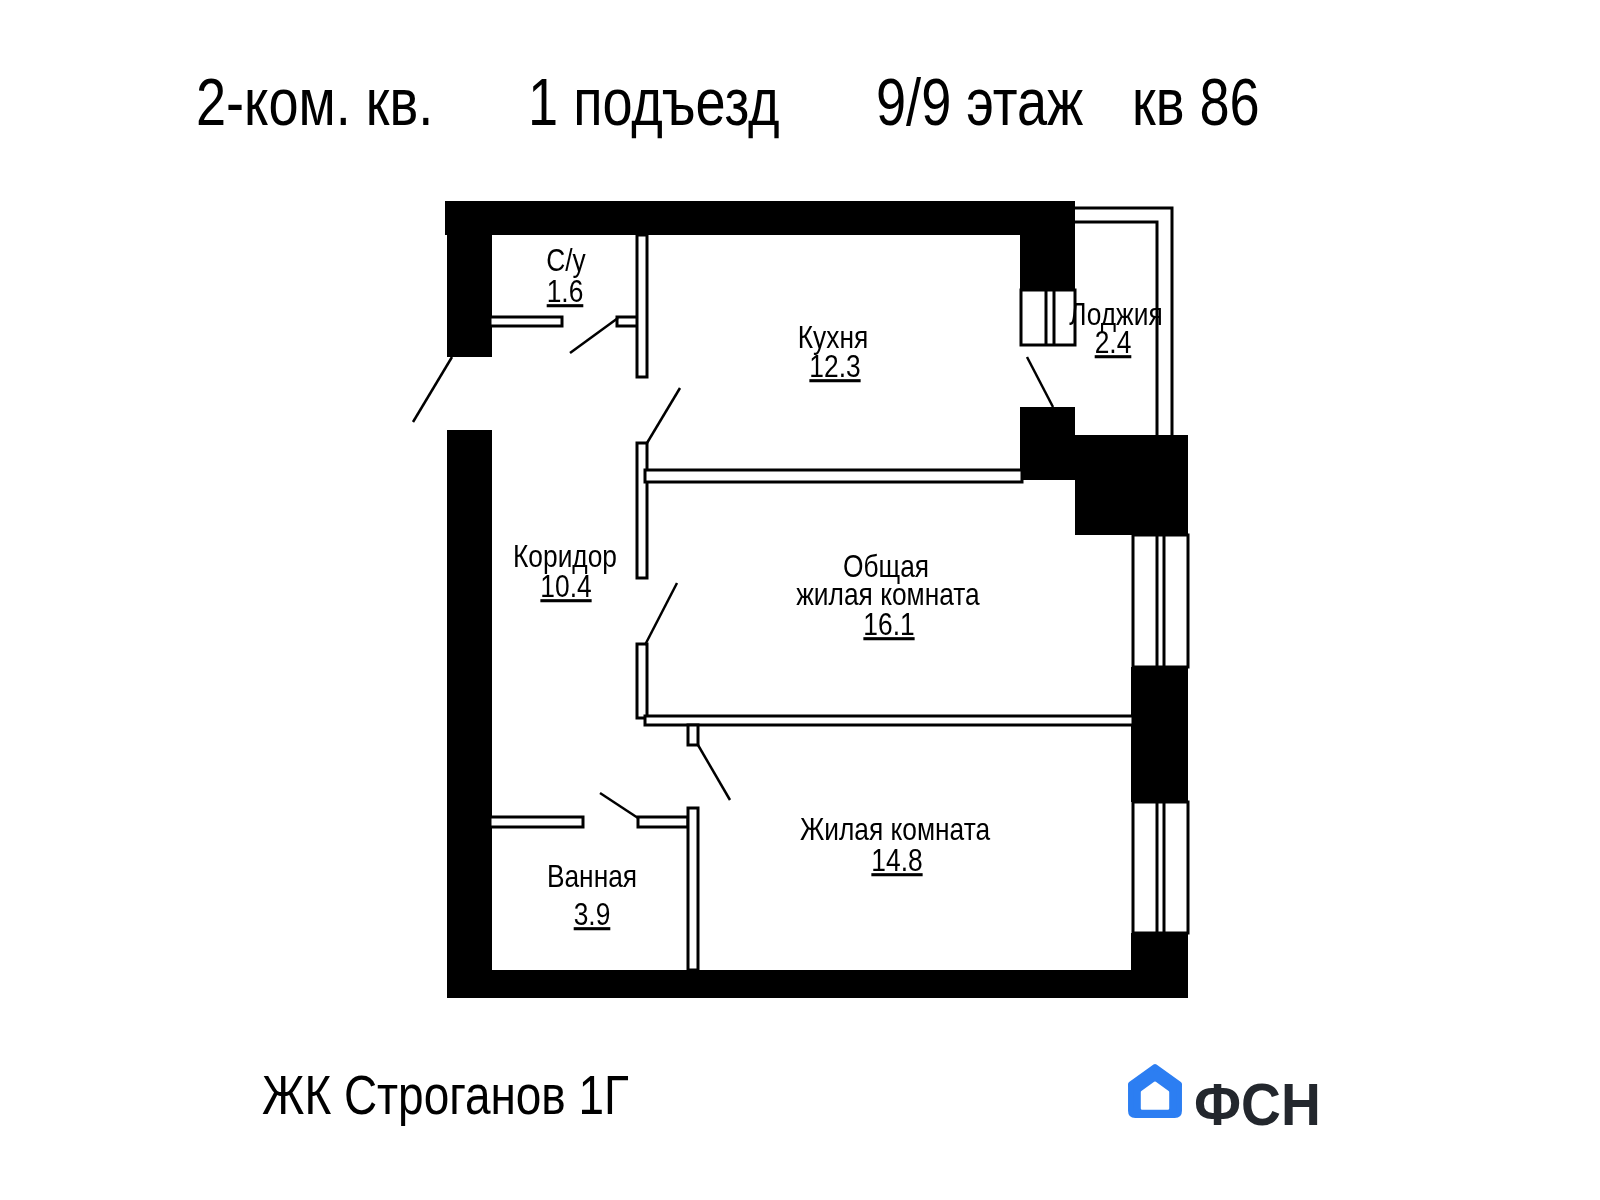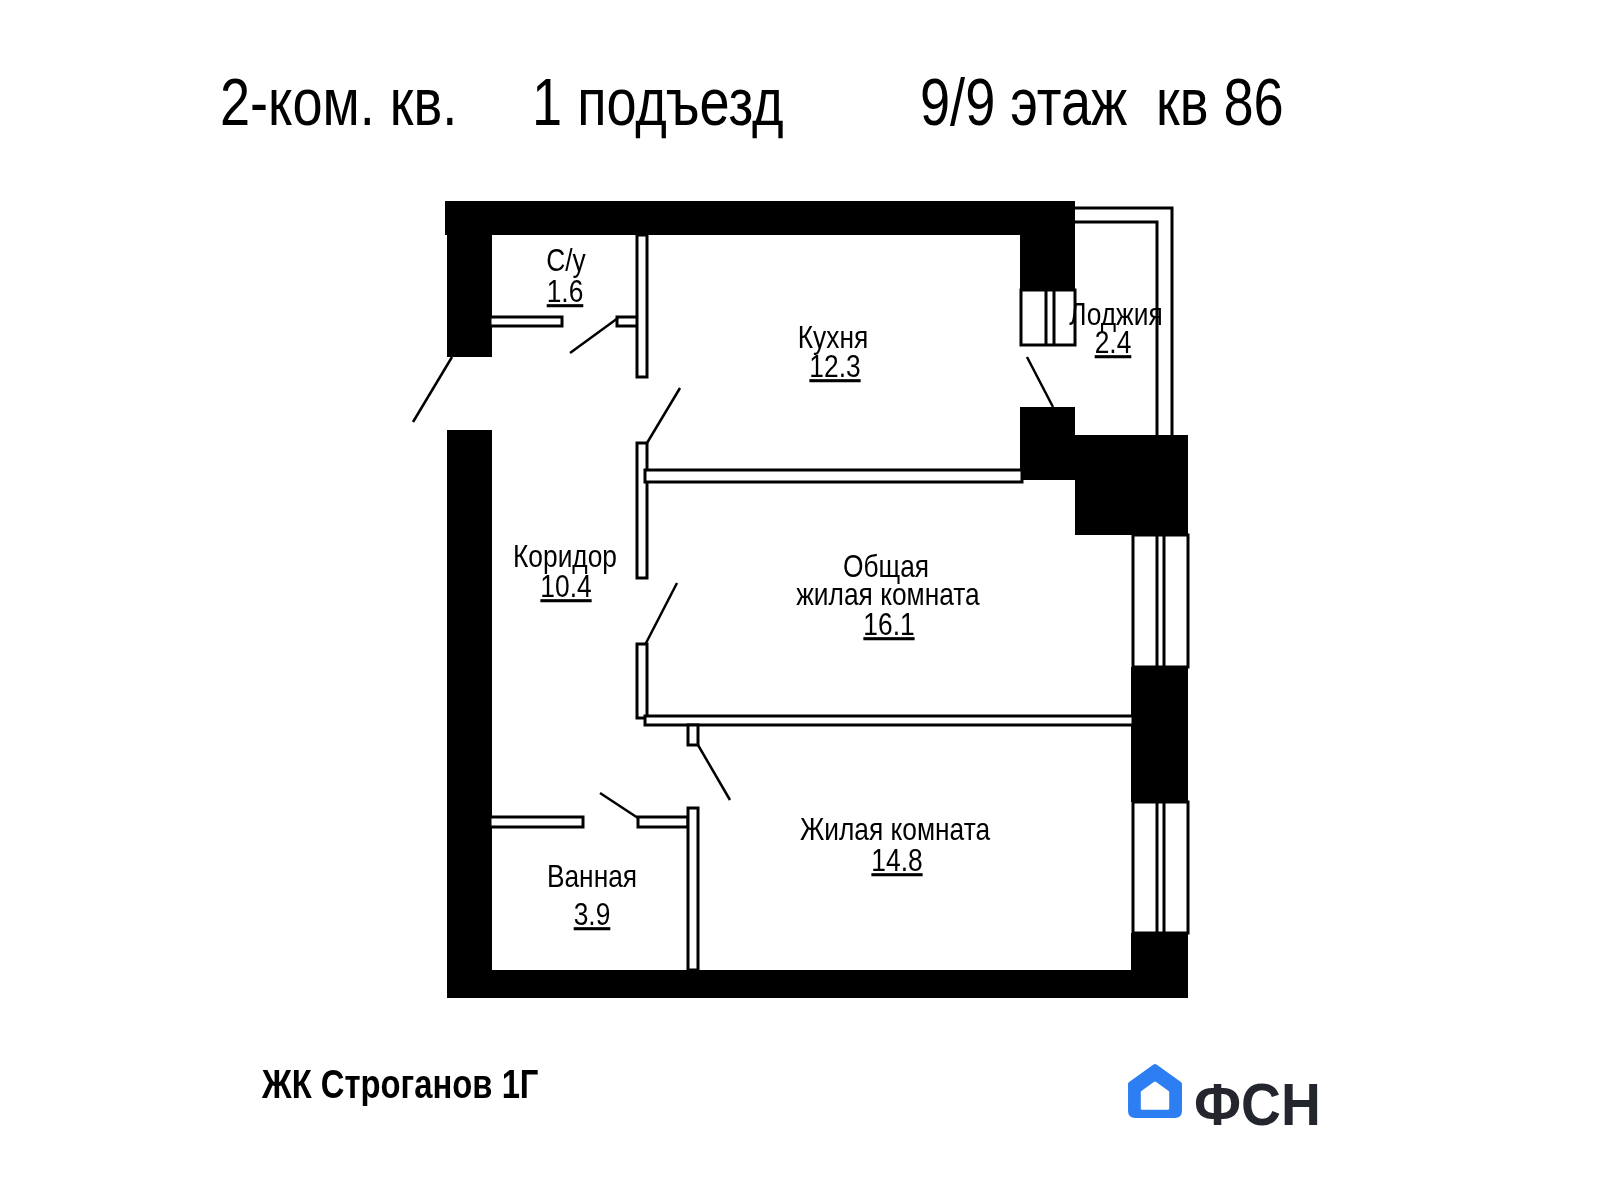--- a/index.html
+++ b/index.html
@@ -2,26 +2,26 @@
 <html><head>
 <meta charset="utf-8">
 <style>
   html,body { margin:0; padding:0; }
   body {
     width:1600px; height:1200px; background:#ffffff; position:relative;
     font-family:"Liberation Sans", sans-serif; color:#000; overflow:hidden;
   }
   .abs { position:absolute; white-space:nowrap; }
   .cx  { display:inline-block; transform:scaleX(0.82); transform-origin:0 0; }
-  .hdr { top:64px; font-size:66px; font-weight:400; letter-spacing:0px;margin-left:24px; }
+  .hdr { top:64px; font-size:66px; font-weight:400; letter-spacing:0px; }
   #hdr-type  { left:196px; }
-  #hdr-entr  { left:508px;text-align:center; }
-  #hdr-floor { left:896px; }
+  #hdr-entr  { left:528px;text-align:center; }
+  #hdr-floor { left:876px; }
   #hdr-unit  { left:1132px; }
-  #project-name { left:262px; top:1062px; font-size:40px; font-weight:700; }
+  #project-name { left:262px; top:1062px; font-size:56px; font-weight:400; }
   #brand-text { left:1194px; top:1070px; font-size:60px; font-weight:700; color:#23272D;
                 transform:scaleX(0.92); transform-origin:0 0; }
   #logo-house { left:1126px; top:1060px; }
   #plan { left:380px; top:190px; }
   
   .wall  { fill:#000; stroke:none; }
   .thin  { fill:#fff; stroke:#000; stroke-width:3; }
   .edge  { fill:none; stroke:#000; stroke-width:3; }
   .swing { fill:none; stroke:#000; stroke-width:2.5; }
   .lbl   { font-family:"Liberation Sans", sans-serif; font-size:31px; fill:#000;

